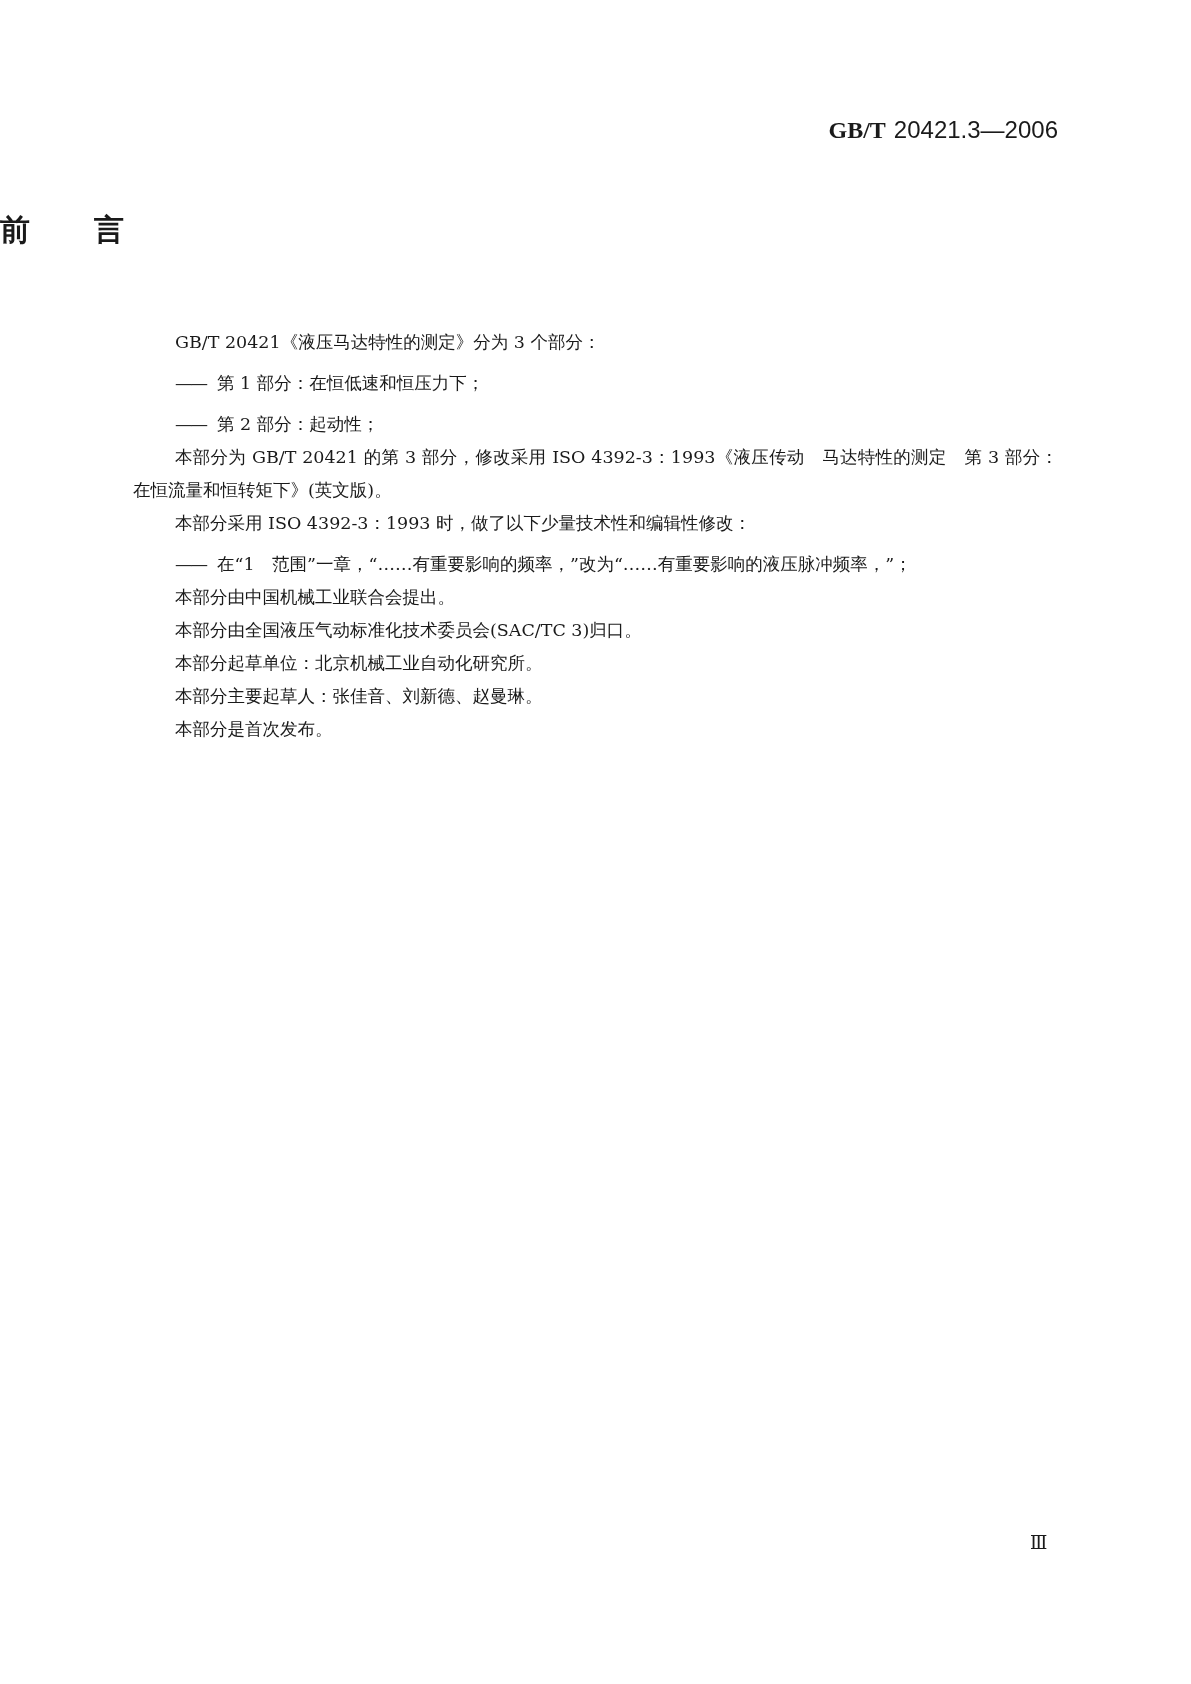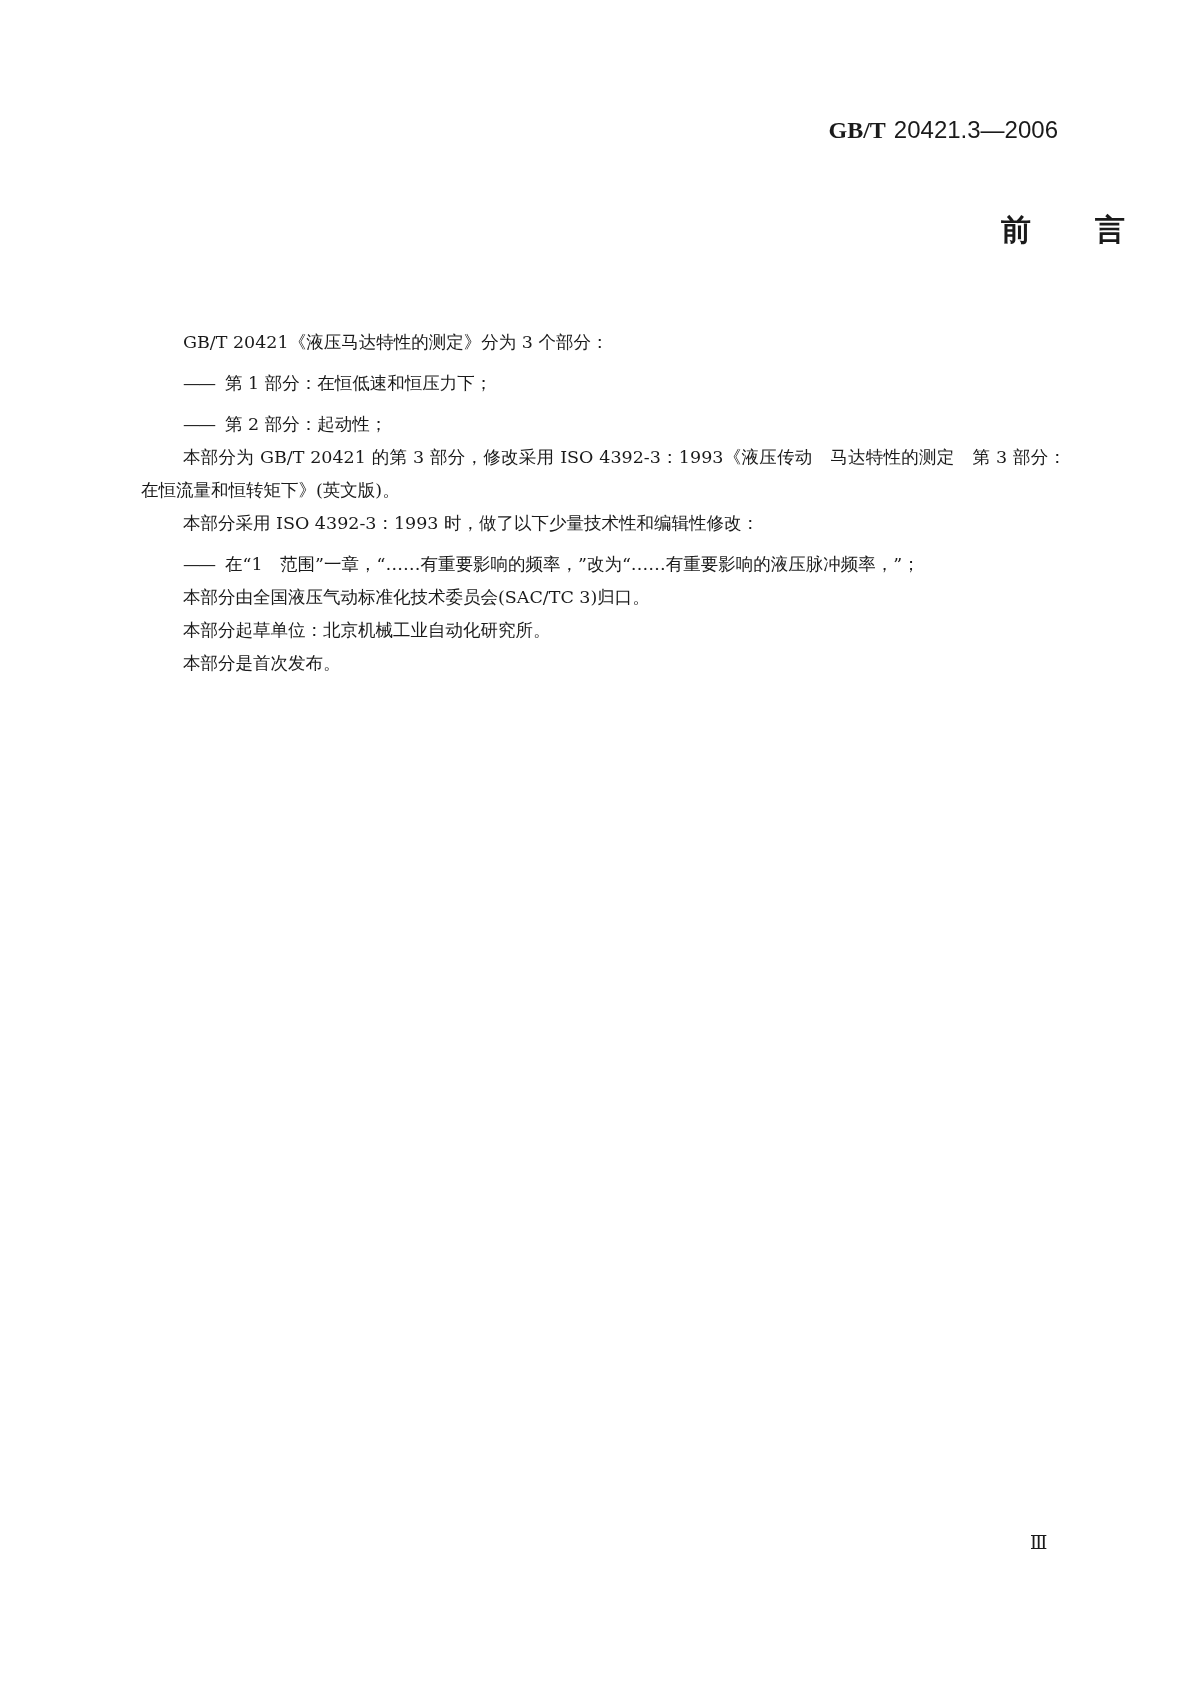--- a/index.html
+++ b/index.html
@@ -1,25 +1,25 @@
 <!DOCTYPE html>
 <html><head>
 <meta charset="utf-8">
 <style>
   html, body { margin: 0; padding: 0; background: #ffffff; }
   body { width: 1191px; height: 1684px; position: relative; overflow: hidden;
          font-family: "DejaVu Serif", "Liberation Serif", serif; color: #1a1a1a; }
   .header { position: absolute; top: 116px; right: 133px; font-size: 24px; white-space: nowrap; }
   .header .gbt { font-family: "Liberation Serif", "DejaVu Serif", serif; font-weight: bold; margin-right: 8px; }
   .header .code { font-family: "Liberation Sans", "DejaVu Sans", sans-serif; }
-  .title { position: absolute; top: 210px; left: 0; width: 1125px; text-align: right;
+  .title { position: absolute; top: 210px; left: 0; width: 1125px; text-align: left;
            font-family: "DejaVu Sans", "Liberation Sans", sans-serif; font-size: 30px; font-weight: bold; letter-spacing: 0; }
   .title span { display: inline-block; }
   .title .gap { width: 64px; }
-  .body { position: absolute; top: 326px; left: 141px; width: 925px;
+  .body { position: absolute; top: 326px; left: 133px; width: 925px;
           font-size: 17.5px; line-height: 33px; }
   .p { margin: 0; text-align: justify; }
   .p.indent { text-indent: 42px; }
   .item { margin: 8px 0 0 42px; position: relative; }
   .item.wrap { padding-left: 42px; text-indent: -42px; text-align: justify; }
   .dash { display: inline-block; width: 42px; letter-spacing: -2px; text-indent: 0; }
   .pagenum { position: absolute; top: 1532px; left: 1030px; font-size: 18px;
              font-family: "Liberation Serif", "DejaVu Serif", serif; }
 </style>
 </head>
@@ -33,18 +33,20 @@
   <span>前</span><span class="gap"></span><span>言</span>
 </div>
 
 <div class="body">
   <p class="p indent">GB/T 20421《液压马达特性的测定》分为 3 个部分：</p>
   <p class="item"><span class="dash">——</span><span>第 1 部分：在恒低速和恒压力下；</span></p>
   <p class="item"><span class="dash">——</span><span>第 2 部分：起动性；</span></p>
   <p class="p indent">本部分为 GB/T 20421 的第 3 部分，修改采用 ISO 4392-3：1993《液压传动　马达特性的测定　第 3 部分：在恒流量和恒转矩下》(英文版)。</p>
   <p class="p indent">本部分采用 ISO 4392-3：1993 时，做了以下少量技术性和编辑性修改：</p>
   <p class="item wrap"><span class="dash">——</span><span>在“1　范围”一章，“……有重要影响的频率，”改为“……有重要影响的液压脉冲频率，”；</span></p>
+  <p class="p indent">本部分由中国机械工业联合会提出。</p>
   <p class="p indent">本部分由全国液压气动标准化技术委员会(SAC/TC 3)归口。</p>
   <p class="p indent">本部分起草单位：北京机械工业自动化研究所。</p>
+  <p class="p indent">本部分主要起草人：张佳音、刘新德、赵曼琳。</p>
   <p class="p indent">本部分是首次发布。</p>
 </div>
 
 <div class="pagenum">Ⅲ</div>
 
 </body></html>

